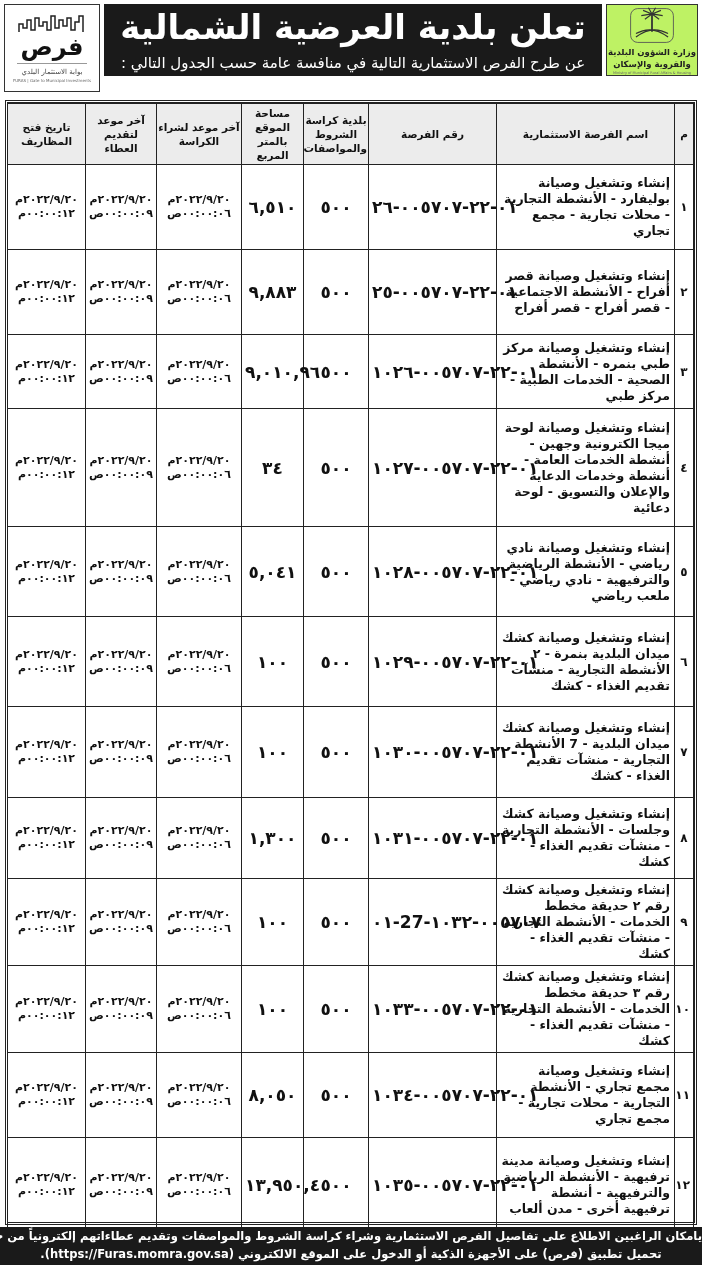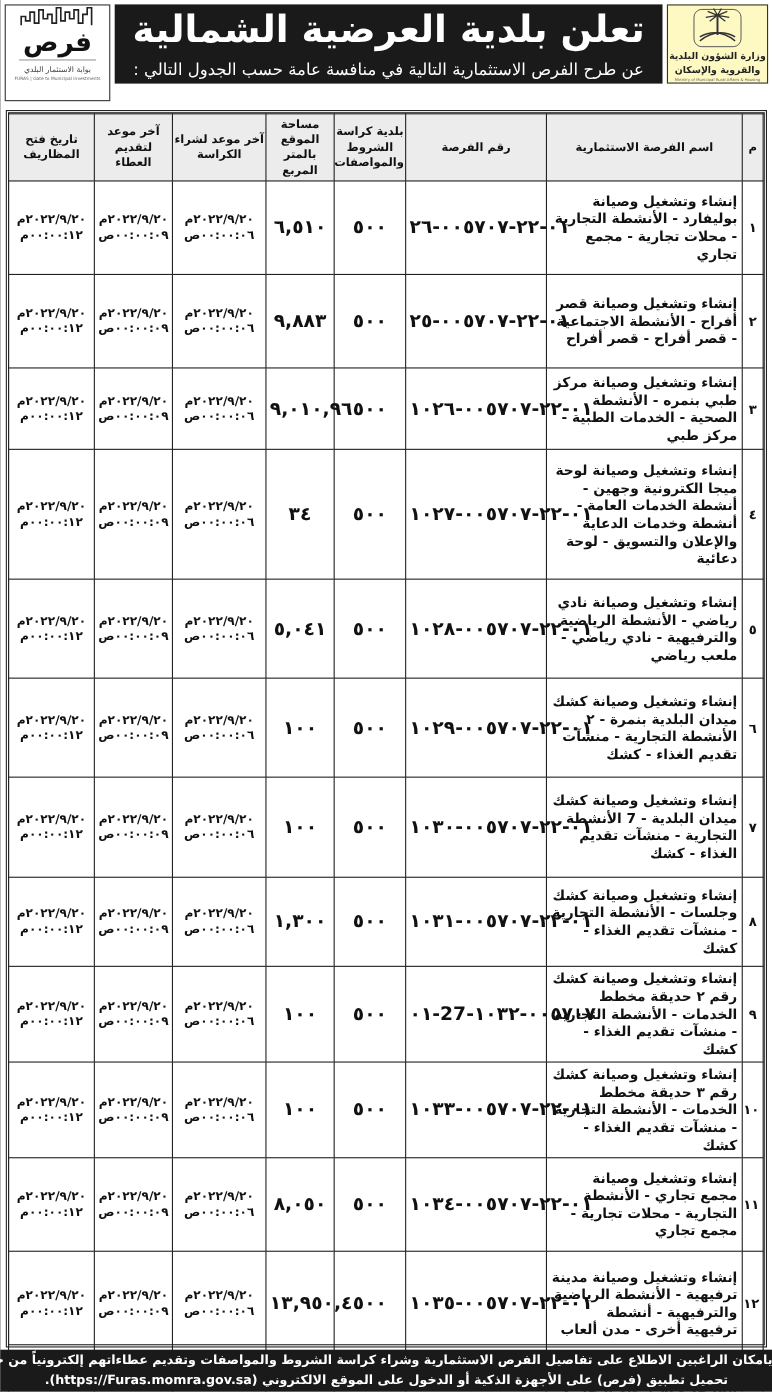--- a/index.html
+++ b/index.html
@@ -2,22 +2,22 @@
 <html lang="ar" dir="rtl"><head>
 <meta charset="utf-8">
 <style>
   *{box-sizing:border-box;margin:0;padding:0;}
   html,body{width:702px;height:1265px;background:#1a1a1a;overflow:hidden;}
   body{font-family:"DejaVu Sans","Liberation Sans",sans-serif;color:#111;position:relative;}
   .page{position:absolute;left:0;top:0;width:702px;height:1265px;background:#fff;}
 
   
   .header{position:absolute;left:4px;top:4px;width:694px;height:92px;display:flex;direction:ltr;}
-  .logo-left{width:96px;height:88px;background:#fff;border:1px solid #333;display:flex;flex-direction:column;align-items:center;margin-right:4px;}
-  .logo-right{width:92px;height:72px;background:#fef9c3;border:1px solid #333;display:flex;flex-direction:column;align-items:center;justify-content:center;margin-left:4px;}
+  .logo-left{width:96px;height:88px;background:#fff;border:1px solid #333;display:flex;flex-direction:column;align-items:center;justify-content:center;margin-right:4px;}
+  .logo-right{width:92px;height:72px;background:#bef264;border:1px solid #333;display:flex;flex-direction:column;align-items:center;justify-content:center;margin-left:4px;}
   .title-band{flex:1;height:72px;background:#1a1a1a;color:#fff;display:flex;flex-direction:column;align-items:center;justify-content:center;direction:rtl;}
   .title-main{font-family:"DejaVu Sans",sans-serif;font-weight:bold;font-size:34px;line-height:42px;letter-spacing:0.5px;}
   .title-sub{font-family:"DejaVu Sans",sans-serif;font-weight:normal;font-size:15px;line-height:22px;margin-top:4px;}
   .furas-word{font-family:"DejaVu Sans",sans-serif;font-weight:bold;font-size:24px;line-height:26px;color:#111;}
   .furas-sub{font-size:7px;color:#444;margin-top:4px;direction:rtl;}
   .furas-sub2{font-size:4px;color:#666;margin-top:2px;}
   .ministry-name{font-size:8.5px;font-weight:bold;color:#222;text-align:center;line-height:12px;direction:rtl;}
   .ministry-en{font-size:3.5px;color:#666;margin-top:1px;}
 
   

